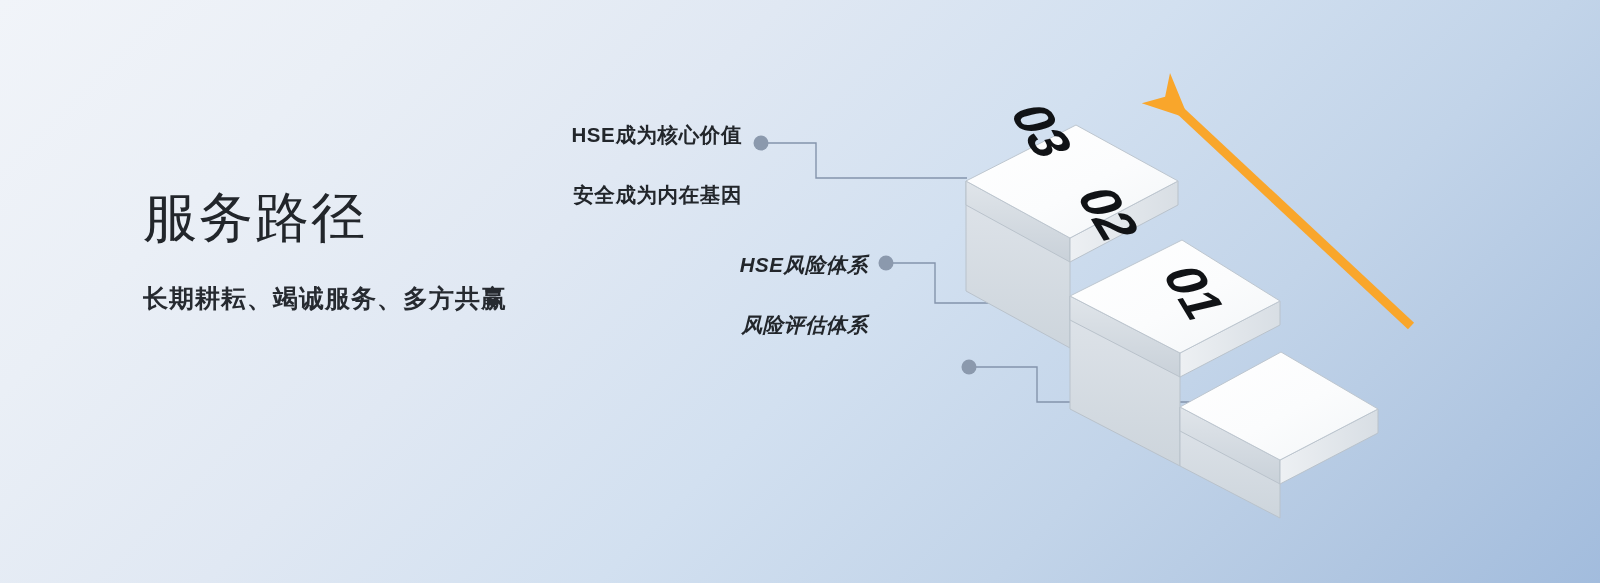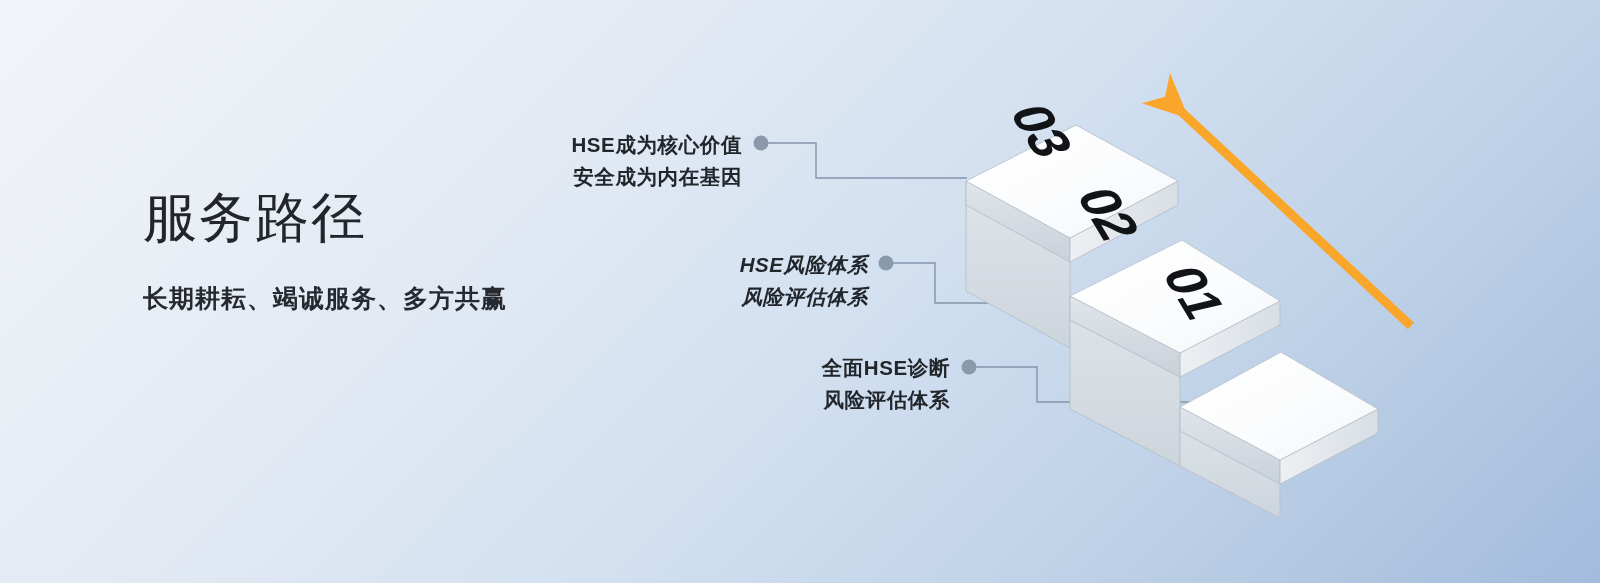--- a/index.html
+++ b/index.html
@@ -51,22 +51,22 @@
   .callout {
     position:absolute;
     text-align:right;
     color:#22262b;
     font-size:20.5px;
     font-weight:700;
     letter-spacing:.6px;
     line-height:1;
     white-space:nowrap;
   }
-  .callout .line2 { display:block; margin-top:11px; }
-  #callout-3 { left:360px; top:135px; width:382px; }
+  .callout .line2 { display:block; margin-top:39px; }
+  #callout-3 { left:360px; top:125px; width:382px; }
   #callout-2 { left:486px; top:255px; width:382px;font-style:italic; }
   #callout-1 { left:568px; top:358px; width:382px; }
   
   #scene {
     position:absolute;
     left:0; top:0;
     width:1600px; height:583px;
   }
   .iso-num {
     font-family:"Liberation Sans","DejaVu Sans",sans-serif;
@@ -89,24 +89,20 @@
   <div class="callout" id="callout-3">
     <span class="line1">HSE成为核心价值</span>
     <span class="line2">安全成为内在基因</span>
   </div>
 
   <div class="callout" id="callout-2">
     <span class="line1">HSE风险体系</span>
     <span class="line2">风险评估体系</span>
   </div>
 
-  <div class="callout" id="callout-1">
-    <span class="line1">全面HSE诊断</span>
-    <span class="line2">风险评估体系</span>
-  </div>
 
   <svg id="scene" viewBox="0 0 1600 583">
     <defs>
       <linearGradient id="gTop" x1="0" y1="0" x2="1" y2="1">
         <stop offset="0%" stop-color="#ffffff"></stop>
         <stop offset="55%" stop-color="#fbfcfd"></stop>
         <stop offset="100%" stop-color="#f2f5f7"></stop>
       </linearGradient>
       <linearGradient id="gFront" x1="0" y1="0" x2="0" y2="1">
         <stop offset="0%" stop-color="#e0e5ea"></stop>

